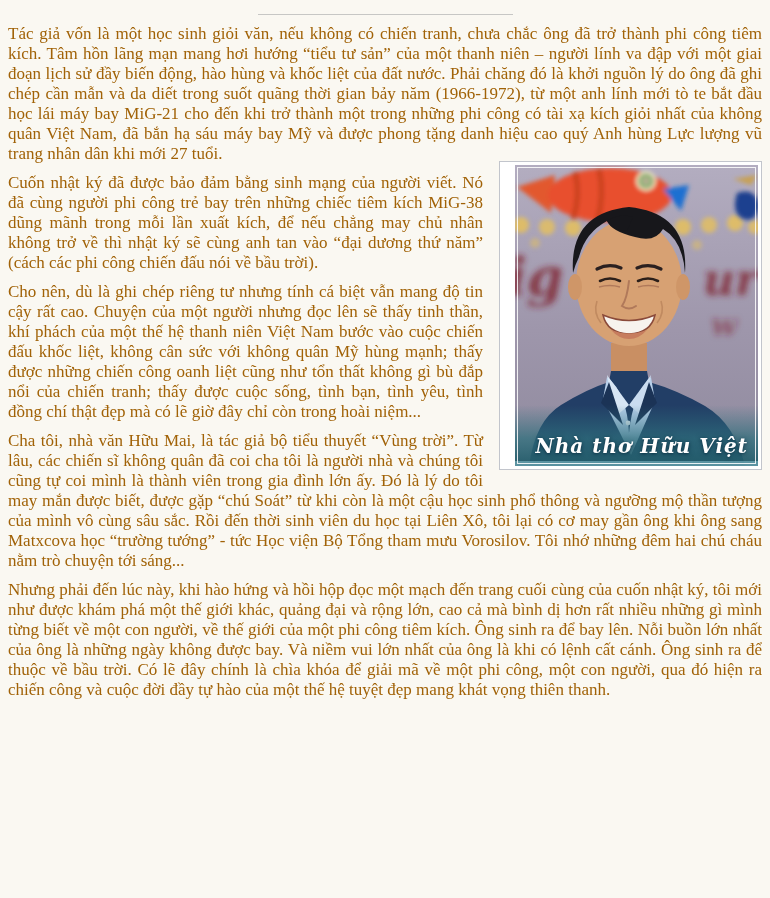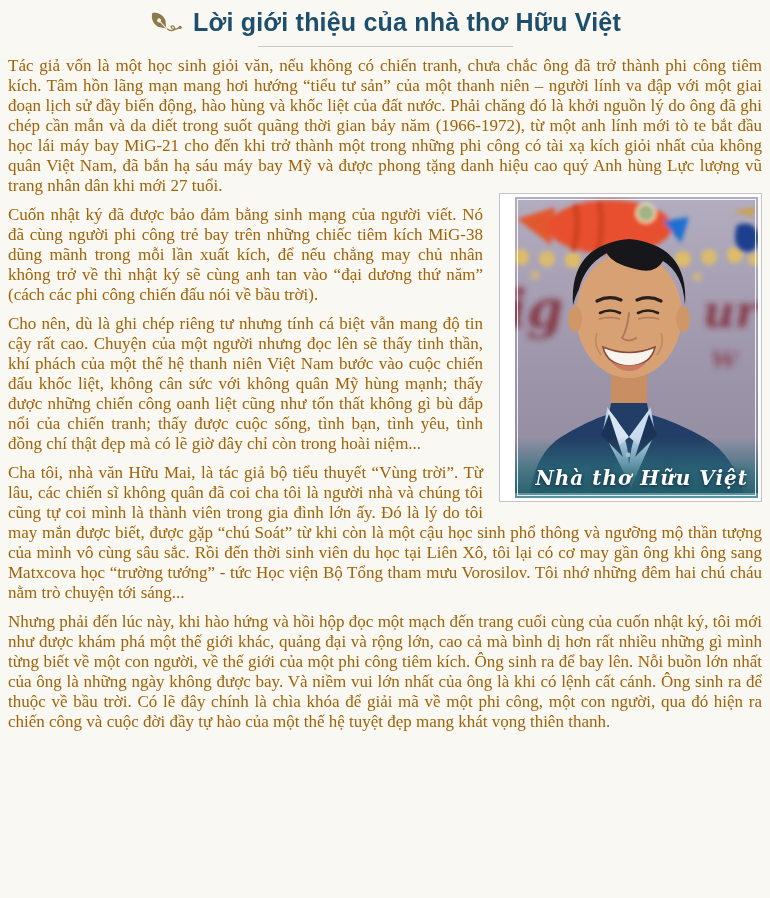--- a/index.html
+++ b/index.html
@@ -80,36 +80,20 @@
     text-shadow: 0 1px 3px rgba(10,40,60,0.75), 0 0 6px rgba(10,40,60,0.4);
     white-space: nowrap;
   }
 </style>
 </head>
 <body>
 
 <main class="article">
 
   <header class="page-header">
-    <h1 class="title">
-      <span class="pen">
-        <svg width="34" height="28" viewBox="0 0 44 34" aria-hidden="true">
-          <g fill="#8d7a4a">
-            <g transform="rotate(-42 13 15)">
-              <path d="M13 2 C19 6 21.5 12 19.5 20 L13 29 L6.5 20 C4.5 12 7 6 13 2 Z"></path>
-              <circle cx="13" cy="15" r="2.6" fill="#faf8f2"></circle>
-              <rect x="12.3" y="17" width="1.4" height="11" fill="#faf8f2" opacity="0.9"></rect>
-            </g>
-            <path d="M24 26 C29 30 34 28 33 24 C32.2 21 28 21.5 28.8 24.3 C29.6 27 35 27.5 39 24.5" fill="none" stroke="#8d7a4a" stroke-width="1.6" stroke-linecap="round"></path>
-            <circle cx="40.2" cy="24" r="2.2"></circle>
-          </g>
-        </svg>
-      </span>
-      <span>Lời giới thiệu của nhà thơ Hữu Việt</span>
-    </h1>
     <div class="divider"></div>
   </header>
 
   <p class="para">Tác giả vốn là một học sinh giỏi văn, nếu không có chiến tranh, chưa chắc ông đã trở thành phi công tiêm kích. Tâm hồn lãng mạn mang hơi hướng “tiểu tư sản” của một thanh niên – người lính va đập với một giai đoạn lịch sử đầy biến động, hào hùng và khốc liệt của đất nước. Phải chăng đó là khởi nguồn lý do ông đã ghi chép cần mẫn và da diết trong suốt quãng thời gian bảy năm (1966-1972), từ một anh lính mới tò te bắt đầu học lái máy bay MiG-21 cho đến khi trở thành một trong những phi công có tài xạ kích giỏi nhất của không quân Việt Nam, đã bắn hạ sáu máy bay Mỹ và được phong tặng danh hiệu cao quý Anh hùng Lực lượng vũ trang nhân dân khi mới 27 tuổi.</p>
 
   <figure class="photo-figure">
     <div class="photo-frame">
       <div class="photo">
         <svg width="243" height="301" viewBox="0 0 243 301" aria-hidden="true">
           <defs>

